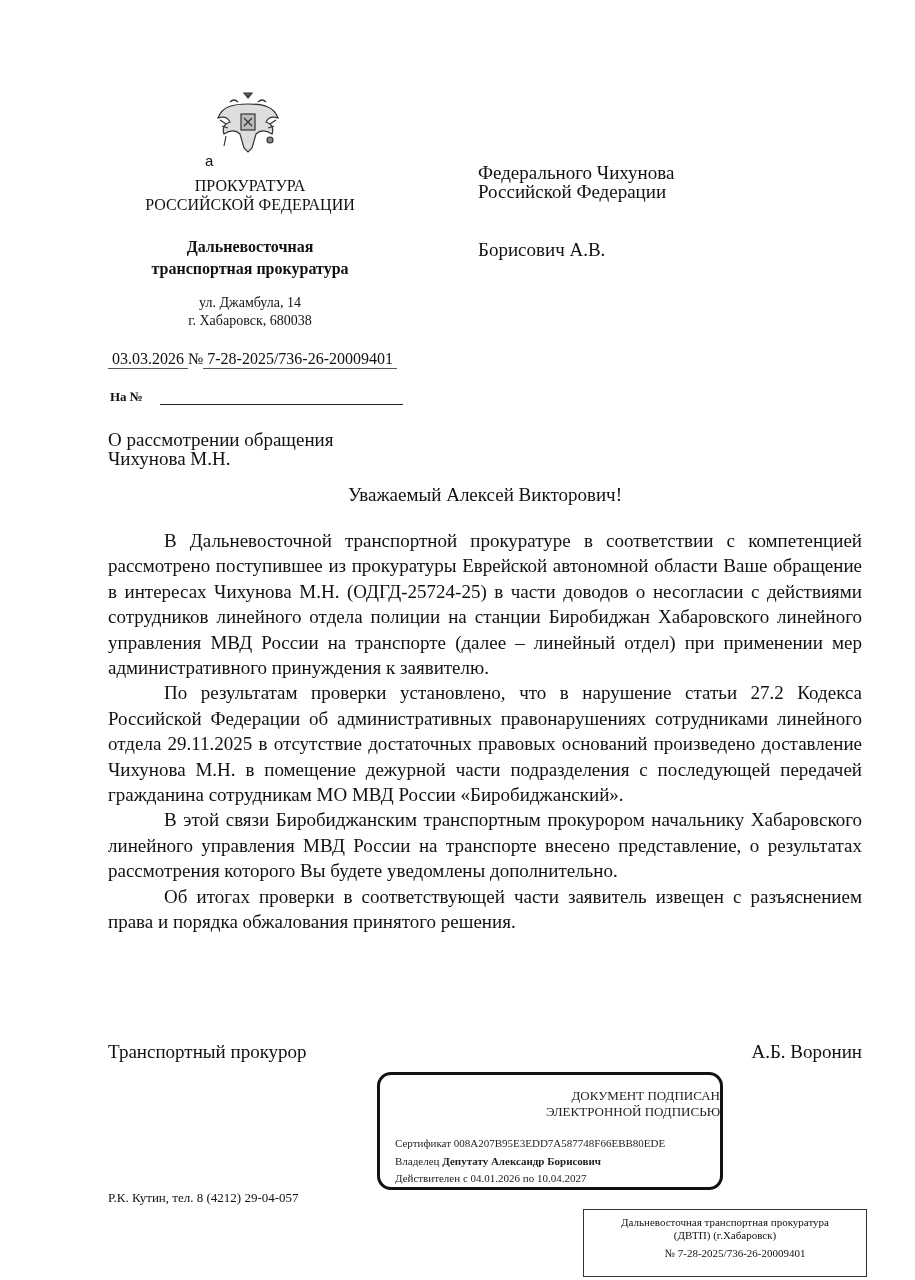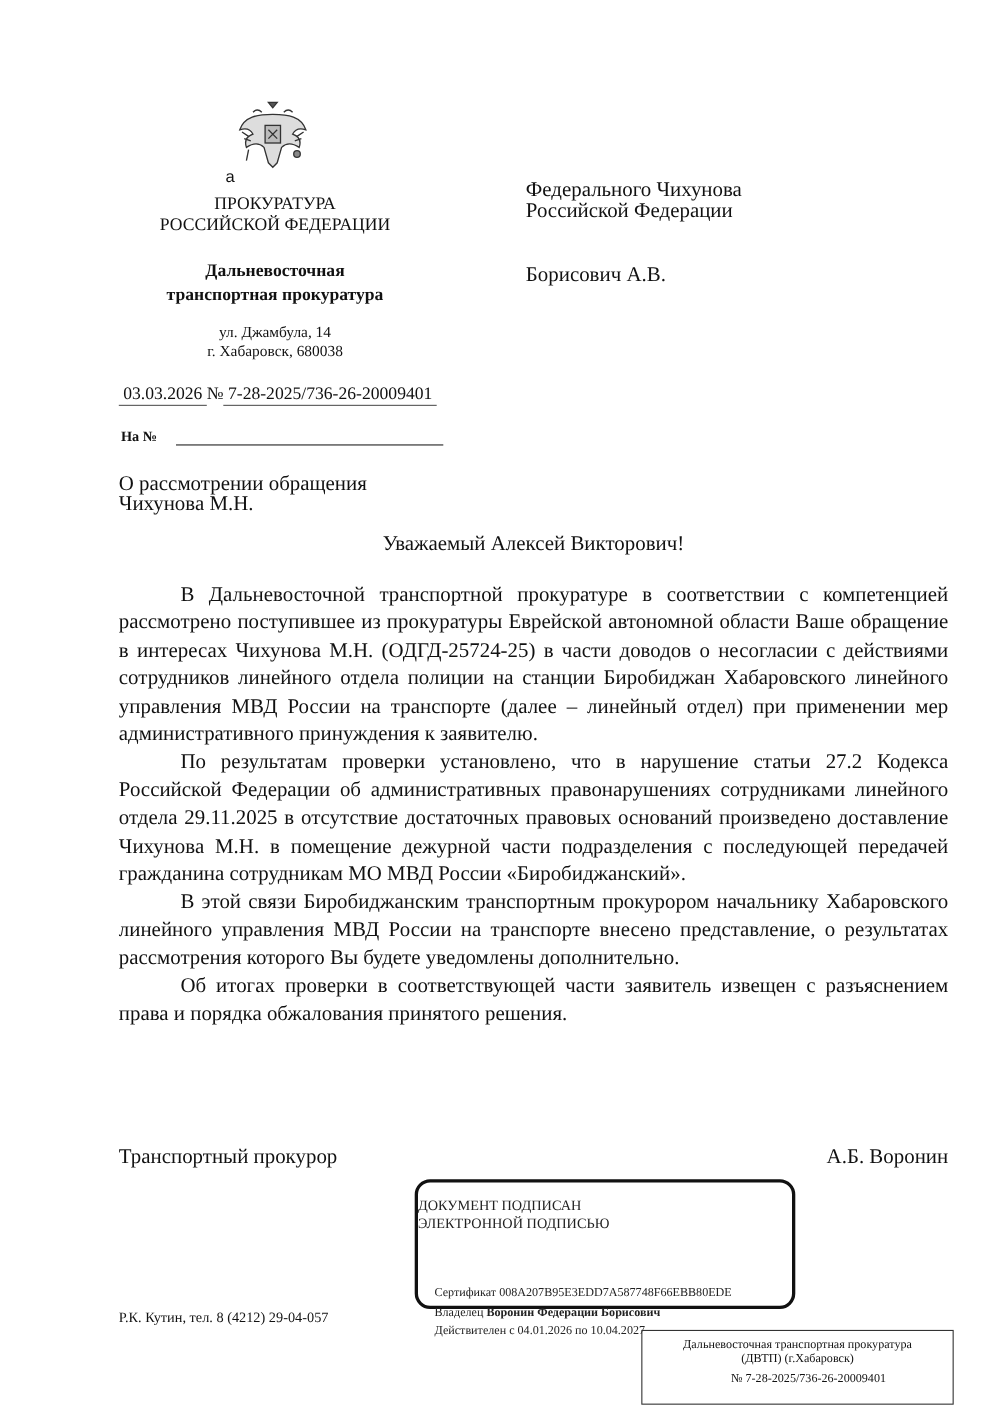--- a/index.html
+++ b/index.html
@@ -17,22 +17,22 @@
   .naline { left:160px; top:404px; width:243px; border-bottom:1px solid #222; }
   .recipient { left:478px; top:163px; font-size:19px; line-height:19px; }
   .recipient-name { left:478px; top:239px; font-size:19px; }
   .subject { left:108px; top:430px; font-size:19px; line-height:19px; }
   .greeting { left:108px; width:754px; top:484px; font-size:19px; text-align:center; }
   .body { left:108px; width:754px; top:528px; font-size:19px; line-height:25.4px; text-align:justify; }
   .body p { margin:0; text-indent:56px; }
   .sign-role { left:108px; top:1041px; font-size:19px;text-align:center; }
   .sign-name { right:53px; top:1041px; font-size:19px; }
   .stamp { left:377px; top:1072px; width:346px; height:118px; border:3px solid #111; border-radius:14px; box-sizing:border-box; }
-  .stamp-title { position:absolute; left:0; right:0; top:13px; text-align:left; font-size:13px; line-height:16px; color:#222; }
-  .stamp-line { position:absolute; left:15px; font-size:11px; color:#222; white-space:nowrap;margin-top:32px; }
+  .stamp-title { position:absolute; left:0; right:0; top:13px; text-align:right; font-size:13px; line-height:16px; color:#222; }
+  .stamp-line { position:absolute; left:15px; font-size:11px; color:#222; white-space:nowrap; }
   .sl1 { top:62px; } .sl2 { top:80px; } .sl3 { top:97px; }
   .executor { left:108px; top:1190px; font-size:13px;text-align:right; }
   .regbox { left:583px; top:1209px; width:284px; height:68px; border:1px solid #333; box-sizing:border-box; font-size:11px; line-height:13px; text-align:center; padding-top:6px; }
   .regbox .num { margin-top:5px; padding-left:20px; }
 </style>
 </head>
 <body>
 
 <div class="abs emblem">
   <svg width="68" height="68" viewBox="0 0 68 68">
@@ -96,21 +96,21 @@
   <div class="stamp-title">
     <div>ДОКУМЕНТ ПОДПИСАН</div>
     <div>ЭЛЕКТРОННОЙ ПОДПИСЬЮ</div>
   </div>
   <div class="stamp-line sl1">
     <span>Сертификат</span>
     <span>008A207B95E3EDD7A587748F66EBB80EDE</span>
   </div>
   <div class="stamp-line sl2">
     <span>Владелец</span>
-    <b>Воронин Федерации Борисович</b>
+    <b>Депутату Александр Борисович</b>
   </div>
   <div class="stamp-line sl3">
     <span>Действителен</span>
     <span>с</span>
     <span>04.01.2026</span>
     <span>по</span>
     <span>10.04.2027</span>
   </div>
 </div>
 

